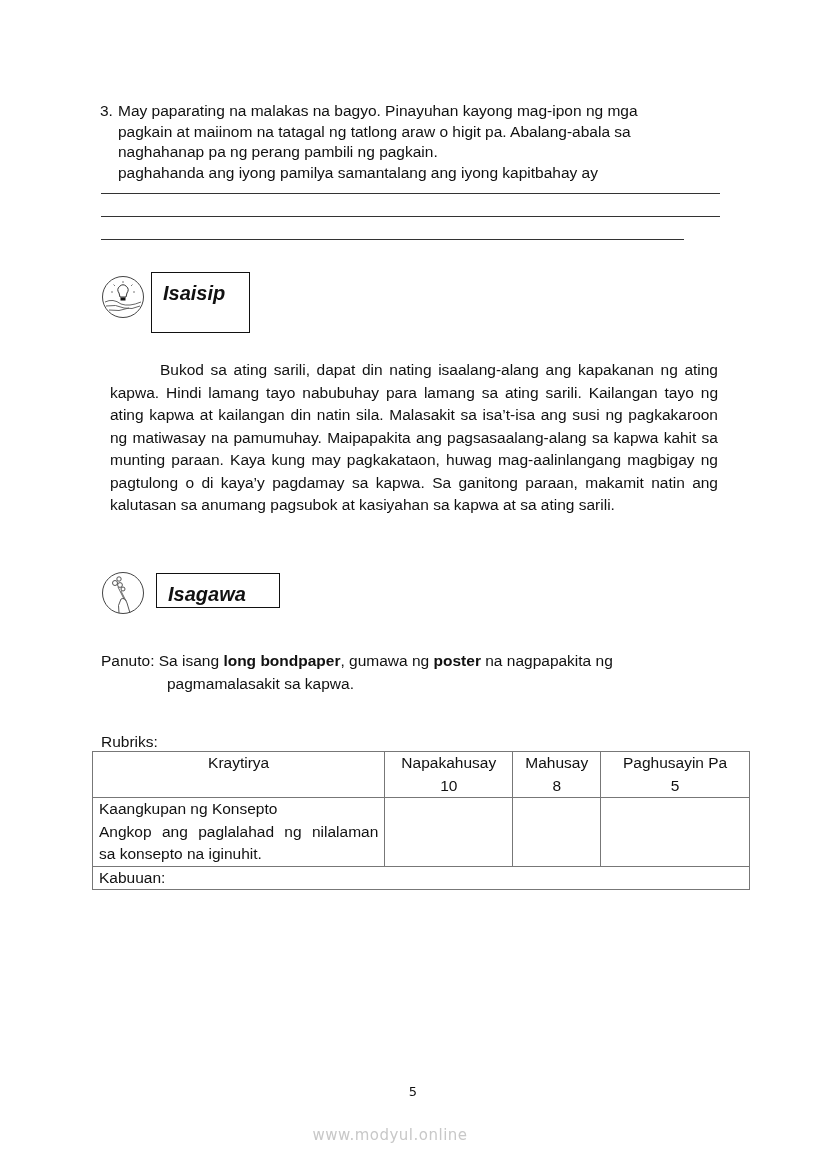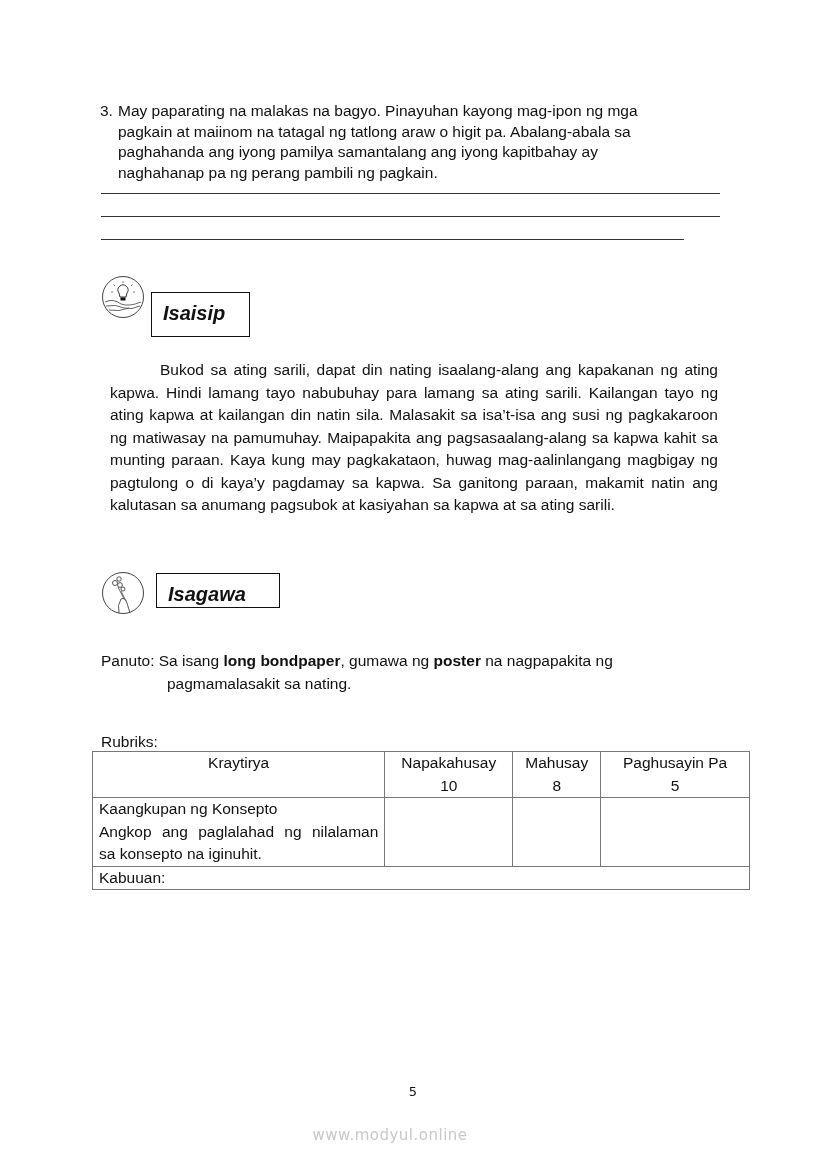--- a/index.html
+++ b/index.html
@@ -27,38 +27,38 @@
   .page-num { left: 0; width: 826px; top: 1084px; text-align: center; font-size: 13px; font-family: "DejaVu Sans", sans-serif; }
   .watermark { left: 0; width: 780px; top: 1126px; text-align: center; font-size: 15px; color: #c8c8c8; letter-spacing: 0.5px; font-family: "DejaVu Sans", sans-serif; }
 </style>
 </head>
 <body>
 
 <div class="abs q3">
   <span class="num">3.</span>
   <span class="line">May paparating na malakas na bagyo.  Pinayuhan kayong mag-ipon ng mga</span>
   <span class="line">pagkain at maiinom na tatagal ng tatlong araw o higit pa.   Abalang-abala sa</span>
+  <span class="line">naghahanap pa ng perang pambili ng pagkain.</span>
   <span class="line">paghahanda ang iyong pamilya samantalang ang iyong  kapitbahay ay</span>
-  <span class="line">naghahanap pa ng perang pambili ng pagkain.</span>
 </div>
 
 <div class="answer-line" style="top:193px; width:619px;"></div>
 <div class="answer-line" style="top:216px; width:619px;"></div>
 <div class="answer-line" style="top:239px; width:583px;"></div>
 
 <div class="section-icon" style="left:101px; top:275px;">
   <svg width="44" height="44" viewBox="0 0 44 44">
     <circle cx="22" cy="22" r="20.5" fill="none" stroke="#444" stroke-width="1"></circle>
     <path d="M18 18 a5 5 0 1 1 8 0 l-1 4 h-6 z" fill="none" stroke="#333" stroke-width="1"></path>
     <rect x="19.5" y="22.5" width="5" height="3" fill="#111"></rect>
     <path d="M22 8 v-2 M14 11 l-1.5 -1.5 M30 11 l1.5 -1.5 M12 17 h-2 M32 17 h2" stroke="#555" stroke-width="0.8"></path>
     <path d="M4 27 q8 -4 16 2 q8 3 20 -2 M5 31 q10 -2 18 2 q8 2 16 -2 M8 35 q10 2 20 -2" fill="none" stroke="#555" stroke-width="0.9"></path>
   </svg>
 </div>
-<div class="section-box" style="left:151px; top:292px; width:99px; height:45px;">
+<div class="section-box" style="left:151px; top:272px; width:99px; height:61px;">
   <span>Isaisip</span>
 </div>
 
 <div class="abs para">
   <p>Bukod sa ating sarili, dapat din nating isaalang-alang ang kapakanan ng ating kapwa.  Hindi lamang tayo nabubuhay para lamang sa ating sarili. Kailangan tayo ng ating kapwa at kailangan din natin sila.  Malasakit sa isa’t-isa ang susi ng pagkakaroon ng matiwasay na pamumuhay.  Maipapakita ang pagsasaalang-alang sa kapwa kahit sa munting paraan.  Kaya kung may pagkakataon, huwag mag-aalinlangang magbigay ng pagtulong o di kaya’y pagdamay sa kapwa.  Sa ganitong paraan, makamit natin ang kalutasan sa anumang pagsubok at kasiyahan sa kapwa at sa ating sarili.</p>
 </div>
 
 <div class="section-icon" style="left:101px; top:571px;">
   <svg width="44" height="44" viewBox="0 0 44 44">
     <circle cx="22" cy="22" r="20.5" fill="none" stroke="#444" stroke-width="1"></circle>
@@ -69,21 +69,21 @@
     <path d="M20 20 l5 10 M17 16 l6 12" stroke="#444" stroke-width="0.8"></path>
     <path d="M18 42 q-2 -8 2 -14 q4 -2 6 4 l3 10" fill="none" stroke="#444" stroke-width="0.9"></path>
   </svg>
 </div>
 <div class="section-box" style="left:156px; top:573px; width:124px; height:35px;">
   <span>Isagawa</span>
 </div>
 
 <div class="abs panuto">
   <span>Panuto: Sa isang </span><b>long bondpaper</b><span>, gumawa ng </span><b>poster</b><span> na nagpapakita ng</span>
-  <span class="indent">pagmamalasakit sa nating.</span>
+  <span class="indent">pagmamalasakit sa kapwa.</span>
 </div>
 
 <div class="abs rubriks-label">Rubriks:</div>
 
 <table class="rubric">
   <colgroup>
     <col style="width:293px">
     <col style="width:128px">
     <col style="width:88px">
     <col style="width:149px">

